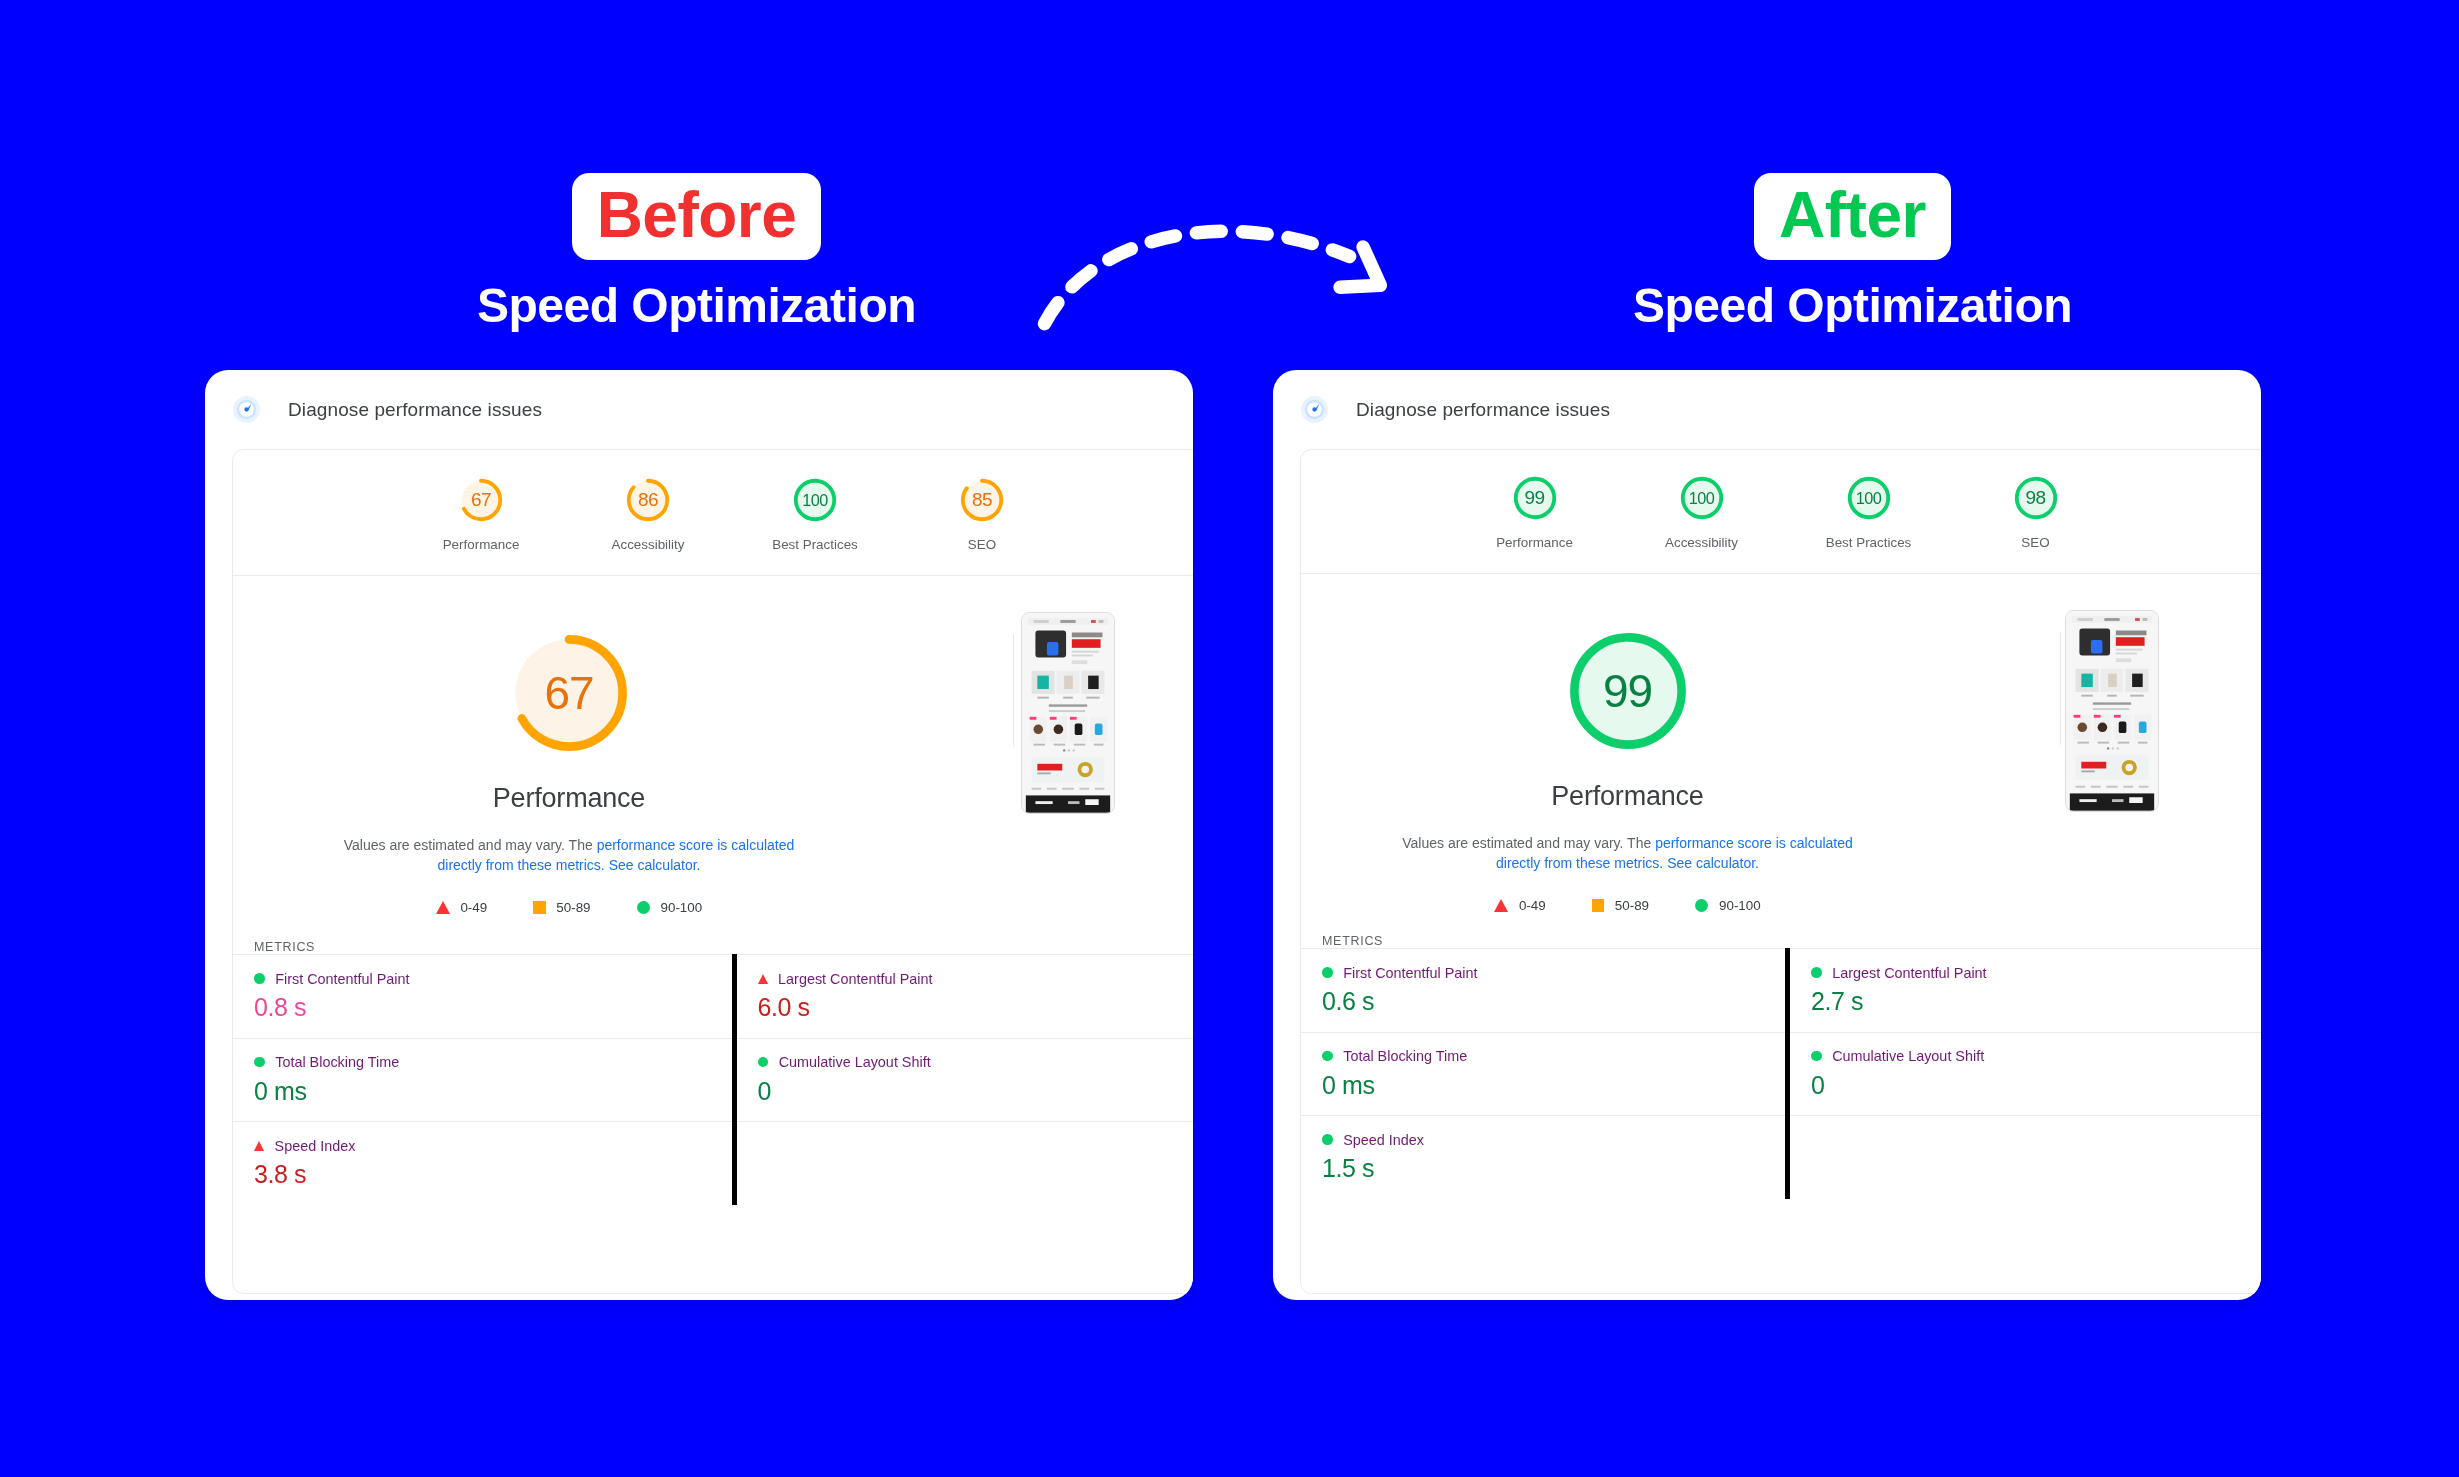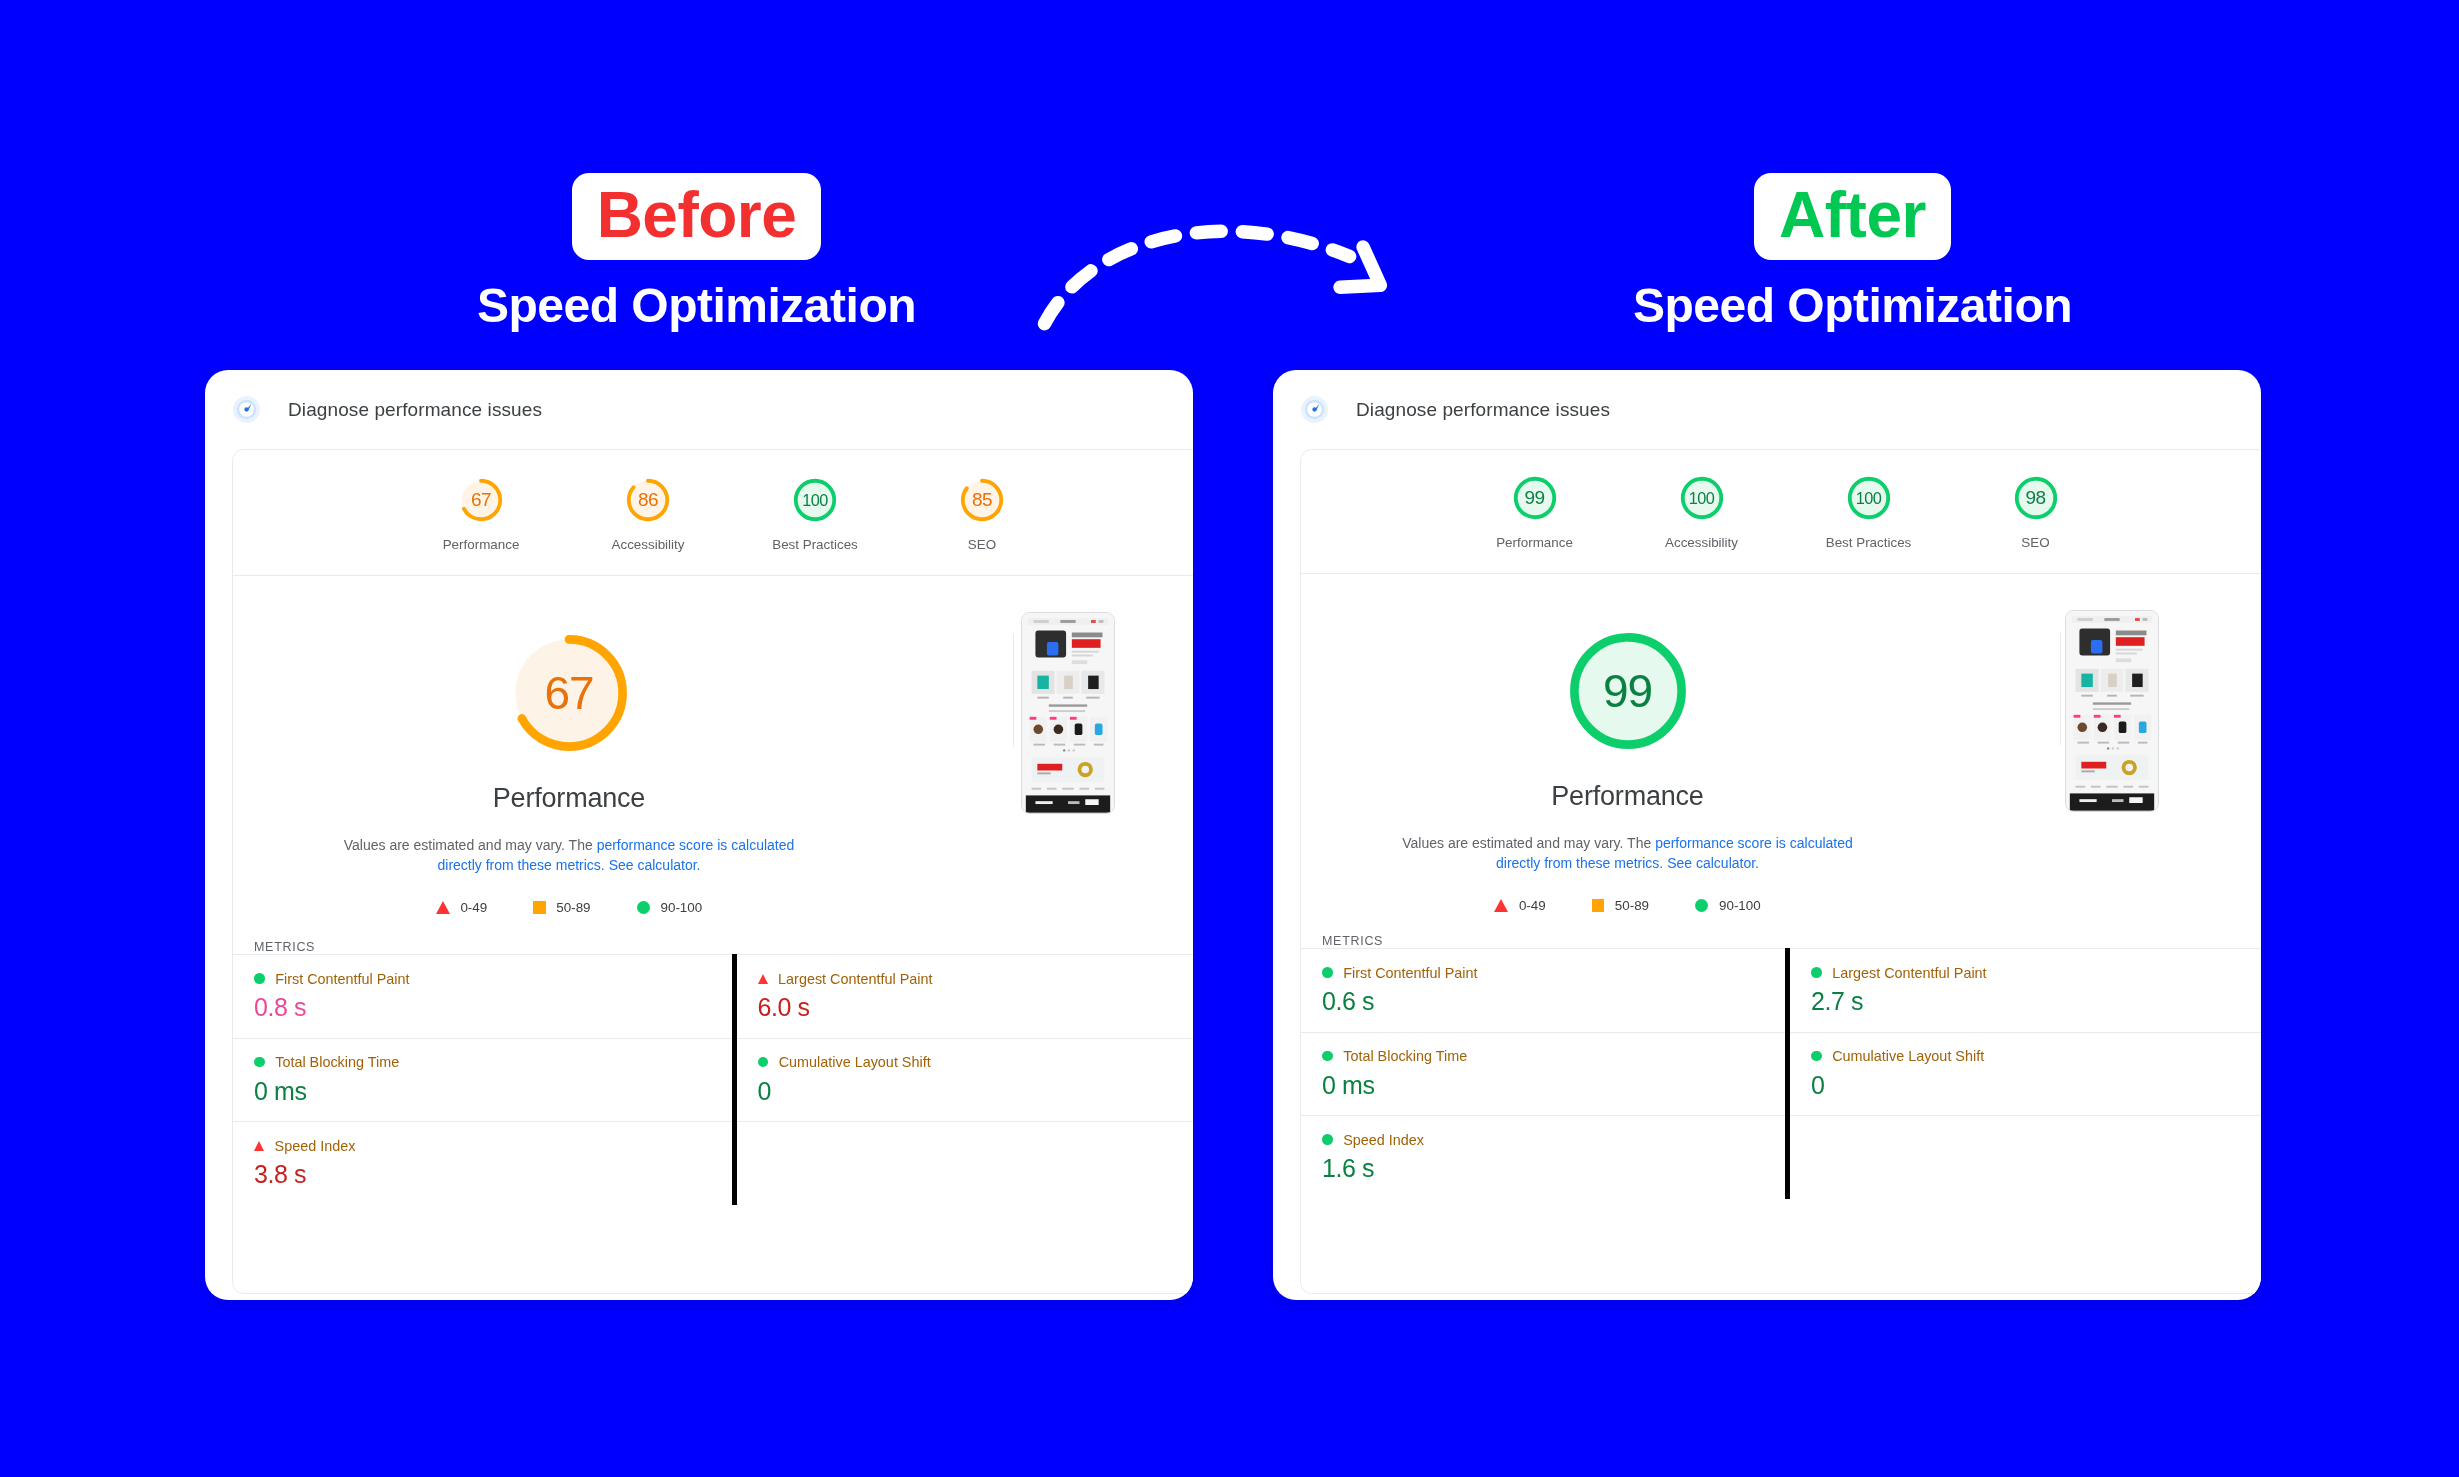--- a/index.html
+++ b/index.html
@@ -181,21 +181,21 @@
   .metrics-grid { display:flex; }
   .metrics-col { width:50%; }
   .metrics-col + .metrics-col { border-left:5px solid #000000; }
 
   .metric {
     border-top:1px solid #e8eaed;
     padding:15.4px 0 15.4px 21px;
     min-height:80px;
   }
   .metric-head { display:flex; align-items:center; gap:10.6px; }
-  .metric-name { font-size:14.4px; color:#a16207; }
+  .metric-name { font-size:14.4px; color:#701a75; }
   .metric-val { font-size:25px; margin-top:6.7px; letter-spacing:-0.4px; }
   .metric .dot-g { width:10.6px; height:10.6px; }
   .metric .tri {
     border-left:5.8px solid transparent;
     border-right:5.8px solid transparent;
     border-bottom:10.6px solid #f33;
   }
   .spacer-metric { border-top:1px solid #e8eaed; min-height:80px; }
 </style>
 </head>
@@ -625,21 +625,21 @@
             <span class="metric-name">Total Blocking Time</span>
           </div>
           <div class="metric-val" style="color:#0B8043">0 ms</div>
         </div>
 
         <div class="metric">
           <div class="metric-head">
             <span class="dot-g"></span>
             <span class="metric-name">Speed Index</span>
           </div>
-          <div class="metric-val" style="color:#0B8043">1.6 s</div>
+          <div class="metric-val" style="color:#0B8043">1.5 s</div>
         </div>
 
       </div>
       <div class="metrics-col">
 
         <div class="metric">
           <div class="metric-head">
             <span class="dot-g"></span>
             <span class="metric-name">Largest Contentful Paint</span>
           </div>

